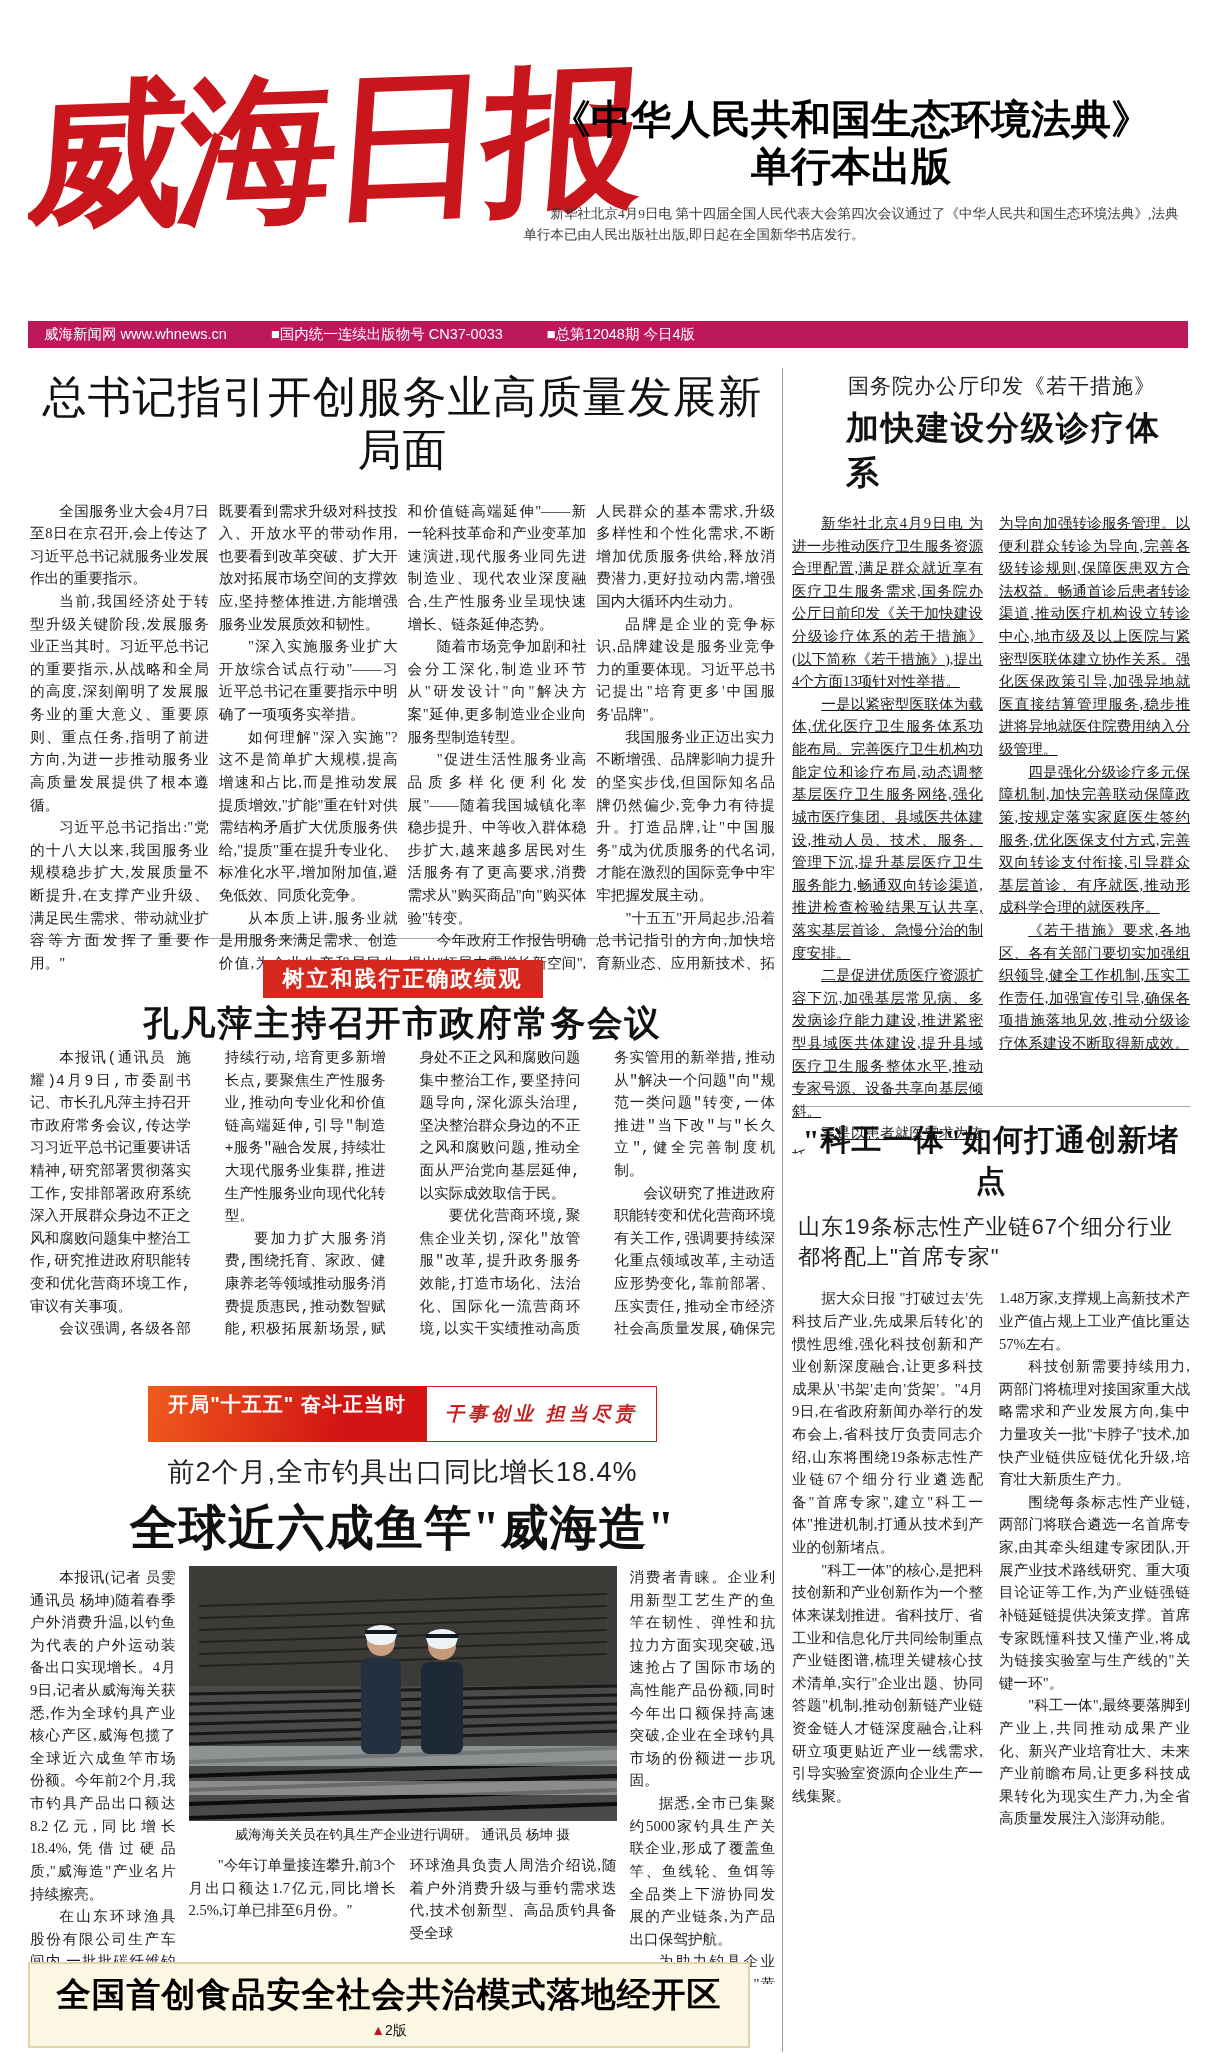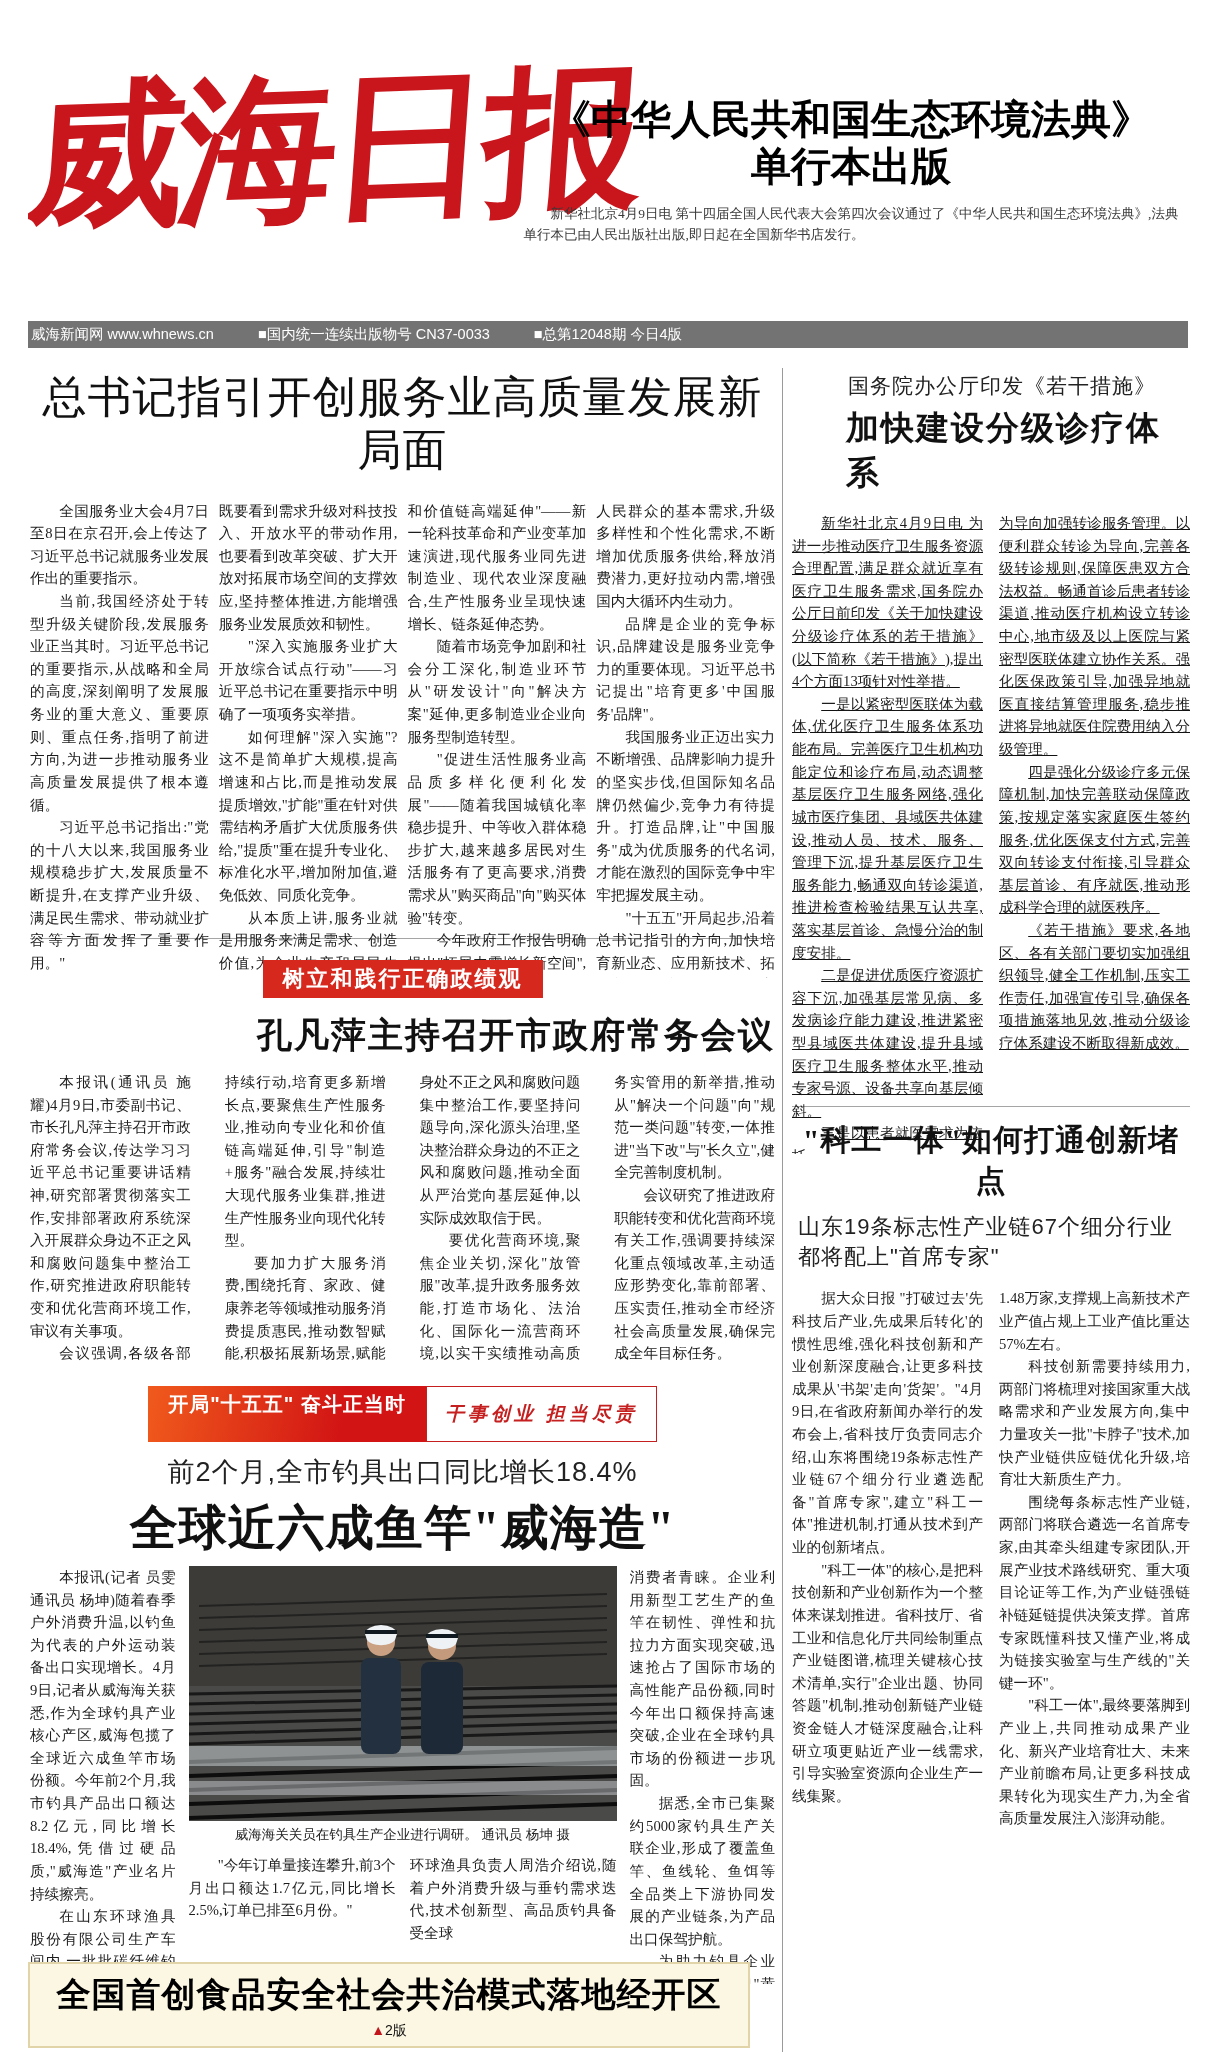--- a/index.html
+++ b/index.html
@@ -10,41 +10,41 @@
   .masthead .title{font-size:158px;line-height:200px;font-weight:bold;color:#c9161d;
       font-family:"Liberation Serif",serif;transform:skewX(-6deg) rotate(-2deg);
       letter-spacing:-6px;white-space:nowrap;}
   .edition{position:absolute;left:505px;top:96px;width:692px;text-align:center;}
   .edition .eh{font-size:40px;font-weight:bold;line-height:1.18;color:#000;}
   .edition .ebody{margin:14px auto 0;width:655px;text-align:justify;font-size:13.5px;
       line-height:1.5;color:#3a3a3a;text-indent:2em;}
   
   .dateline{position:absolute;left:32px;top:295px;width:760px;display:flex;gap:26px;
       font-size:15px;color:#151515;font-family:"Liberation Sans",sans-serif;white-space:nowrap;}
-  .bluebar{position:absolute;left:28px;top:321px;width:1160px;height:27px;background:#737373;
-      color:#fff;display:flex;align-items:center;gap:44px;padding:0 3px;box-sizing:border-box;
+  .bluebar{position:absolute;left:28px;top:321px;width:1160px;height:27px;background:#be185d;
+      color:#fff;display:flex;align-items:center;gap:44px;padding:0 16px;box-sizing:border-box;
       font-size:14.5px;font-family:"Liberation Sans",sans-serif;white-space:nowrap;}
   
   .vrule{position:absolute;left:782px;top:368px;width:1px;height:1684px;background:#9a9a9a;}
   .hrule{position:absolute;height:1px;background:#a5a5a5;}
   
   .bp{margin:0;text-indent:2em;text-align:justify;font-size:14.6px;line-height:1.55;color:#1c1c1c;}
   .bp.noindent{text-indent:0;}
   .cols{display:flex;overflow:hidden;}
   .col{flex:1;overflow:hidden;}
   
   .main-art{position:absolute;left:30px;top:372px;width:745px;}
   .main-art .hl{font-size:44px;font-weight:normal;text-align:center;letter-spacing:1px;line-height:1.2;}
   .main-art .cols{margin-top:22px;height:478px;gap:10px;}
   
   .meet{position:absolute;left:30px;top:960px;width:745px;}
   .meet .kbox{display:table;margin:0 auto;background:#d7281d;color:#fff;font-weight:bold;
       font-size:22px;padding:4px 20px;font-family:"Liberation Sans",sans-serif;letter-spacing:2px;}
-  .meet .hl{margin-top:14px;font-size:35px;font-weight:bold;text-align:right;letter-spacing:2px;}
-  .meet .cols{margin-top:12px;height:292px;gap:34px;}
+  .meet .hl{margin-top:2px;font-size:35px;font-weight:bold;text-align:center;letter-spacing:2px;}
+  .meet .cols{margin-top:0;height:292px;gap:34px;font-family:Liberation Mono, monospace;}
   
   .fish{position:absolute;left:30px;top:1386px;width:745px;}
   .fish .banner{display:flex;justify-content:center;align-items:stretch;}
   .fish .bseg1{background:linear-gradient(100deg,#f05a1c,#d21414 70%);color:#fff;font-weight:bold;
       font-size:20px;padding:5px 20px;font-family:"Liberation Sans",sans-serif;letter-spacing:1px;}
   .fish .bseg2{border:1px solid #c51f1f;color:#c51f1f;font-style:italic;font-weight:bold;
       font-size:19px;padding:14px 18px;letter-spacing:4px;background:#fff;}
   .fish .kick{margin-top:12px;text-align:center;font-size:27px;color:#222;
       font-family:"Liberation Sans",sans-serif;letter-spacing:1px;}
   .fish .hl{margin-top:6px;font-size:48px;font-weight:bold;text-align:center;letter-spacing:1px;}

